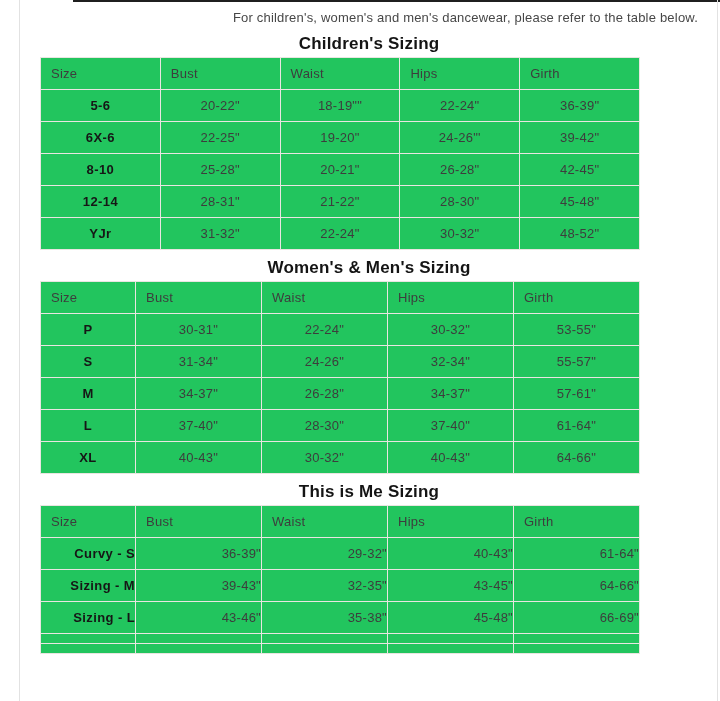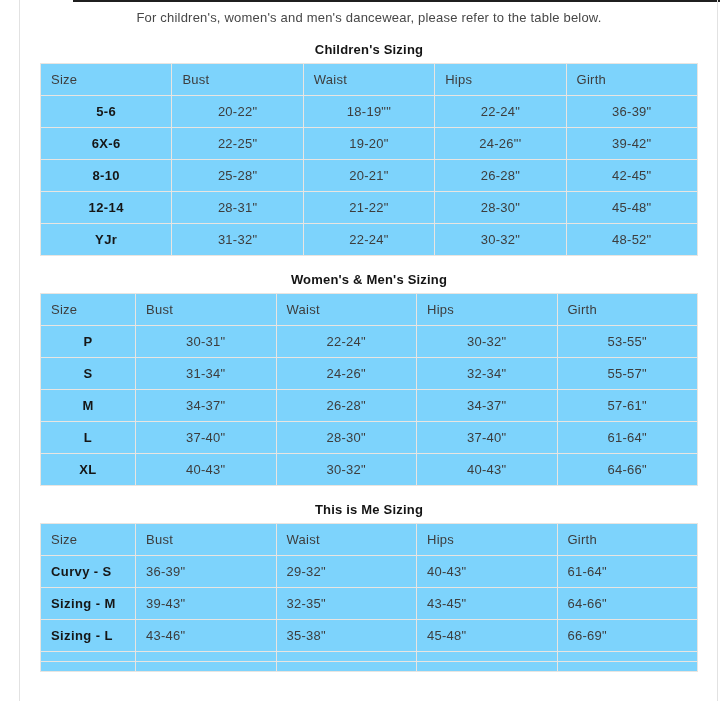--- a/index.html
+++ b/index.html
@@ -14,40 +14,40 @@
   body{
     width:720px;height:701px;position:relative;overflow:hidden;
     background:#ffffff;color:var(--text);
     font-family:"Liberation Sans",sans-serif;
   }
   .top-rule{position:absolute;top:0;left:73px;right:0;height:2px;background:var(--top-rule);}
   .left-rule{position:absolute;top:0;left:19px;width:1px;height:701px;background:var(--side-rule);}
   .right-rule{position:absolute;top:0;left:717px;width:1px;height:701px;background:var(--side-rule);}
   .content{position:absolute;top:0;left:40px;width:658px;}
   .intro{
-    text-align:center;font-size:13px;line-height:16px;color:#474747;
+    text-align:right;font-size:13px;line-height:16px;color:#474747;
     margin:10px 0 0;letter-spacing:.2px;
   }
   .table-title{
-    text-align:center;font-size:13px;line-height:16px;font-weight:bold;
-    color:var(--heading);margin:16px 0 5px;letter-spacing:.2px;
+    text-align:center;font-size:17px;line-height:16px;font-weight:bold;
+    color:var(--heading);margin:10px 0 5px;letter-spacing:.2px;
   }
   table.sizing-table{
-    border-collapse:collapse;width:658px;table-layout:fixed;
-    background:#7dd3fc;
+    border-collapse:collapse;width:600px;table-layout:fixed;
+    background:#22c55e;
   }
   .sizing-table th,.sizing-table td{
     border:1px solid var(--table-border);
     height:32px;font-size:13px;letter-spacing:.25px;
     padding:0;color:var(--text);font-weight:normal;overflow:hidden;white-space:nowrap;
   }
   .sizing-table th{text-align:left;padding-left:10px;}
   .sizing-table td{text-align:center;}
   .sizing-table td.size-cell{font-weight:bold;color:#161616;letter-spacing:.4px;}
-  table.align-left td{text-align:left;padding-left:10px;}
+  table.align-left td{text-align:right;padding-left:10px;}
   table.narrow col.col-size{width:95px;}
   table.equal col{width:20%;}
   tr.thin-row td{height:10px;}
 </style>
 </head>
 <body>
 
 <div class="top-rule"></div>
 <div class="left-rule"></div>
 <div class="right-rule"></div>

